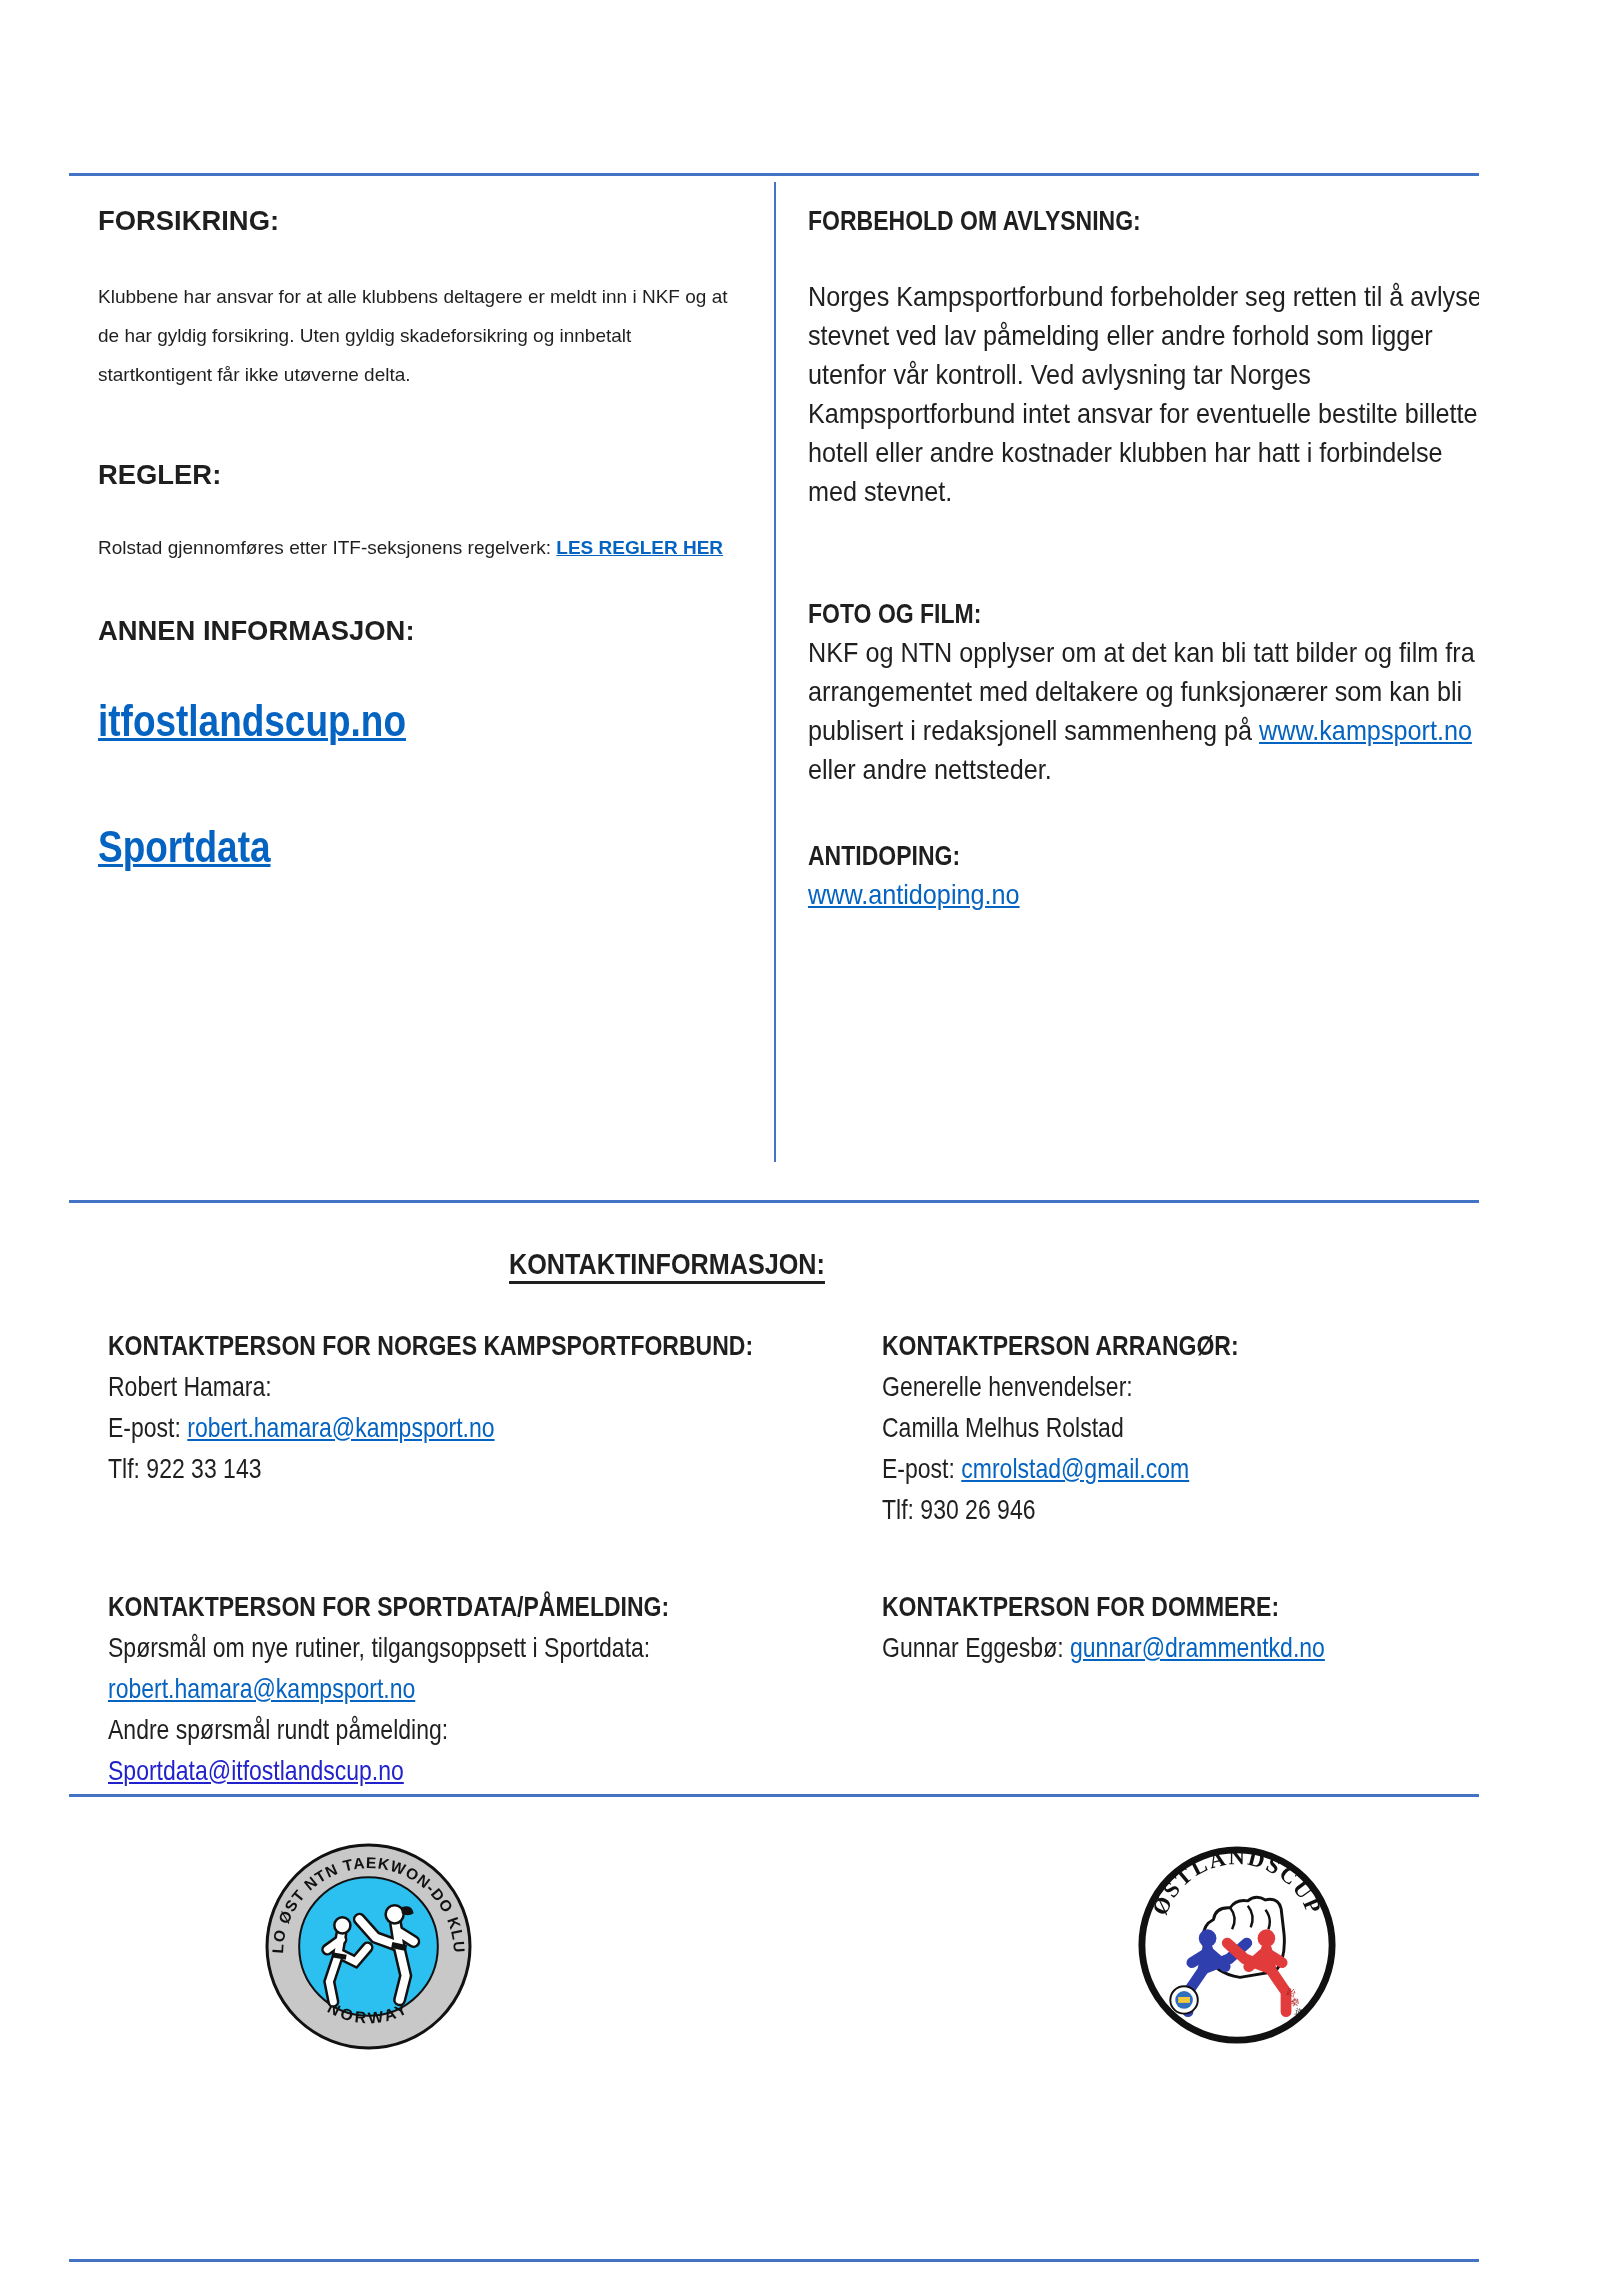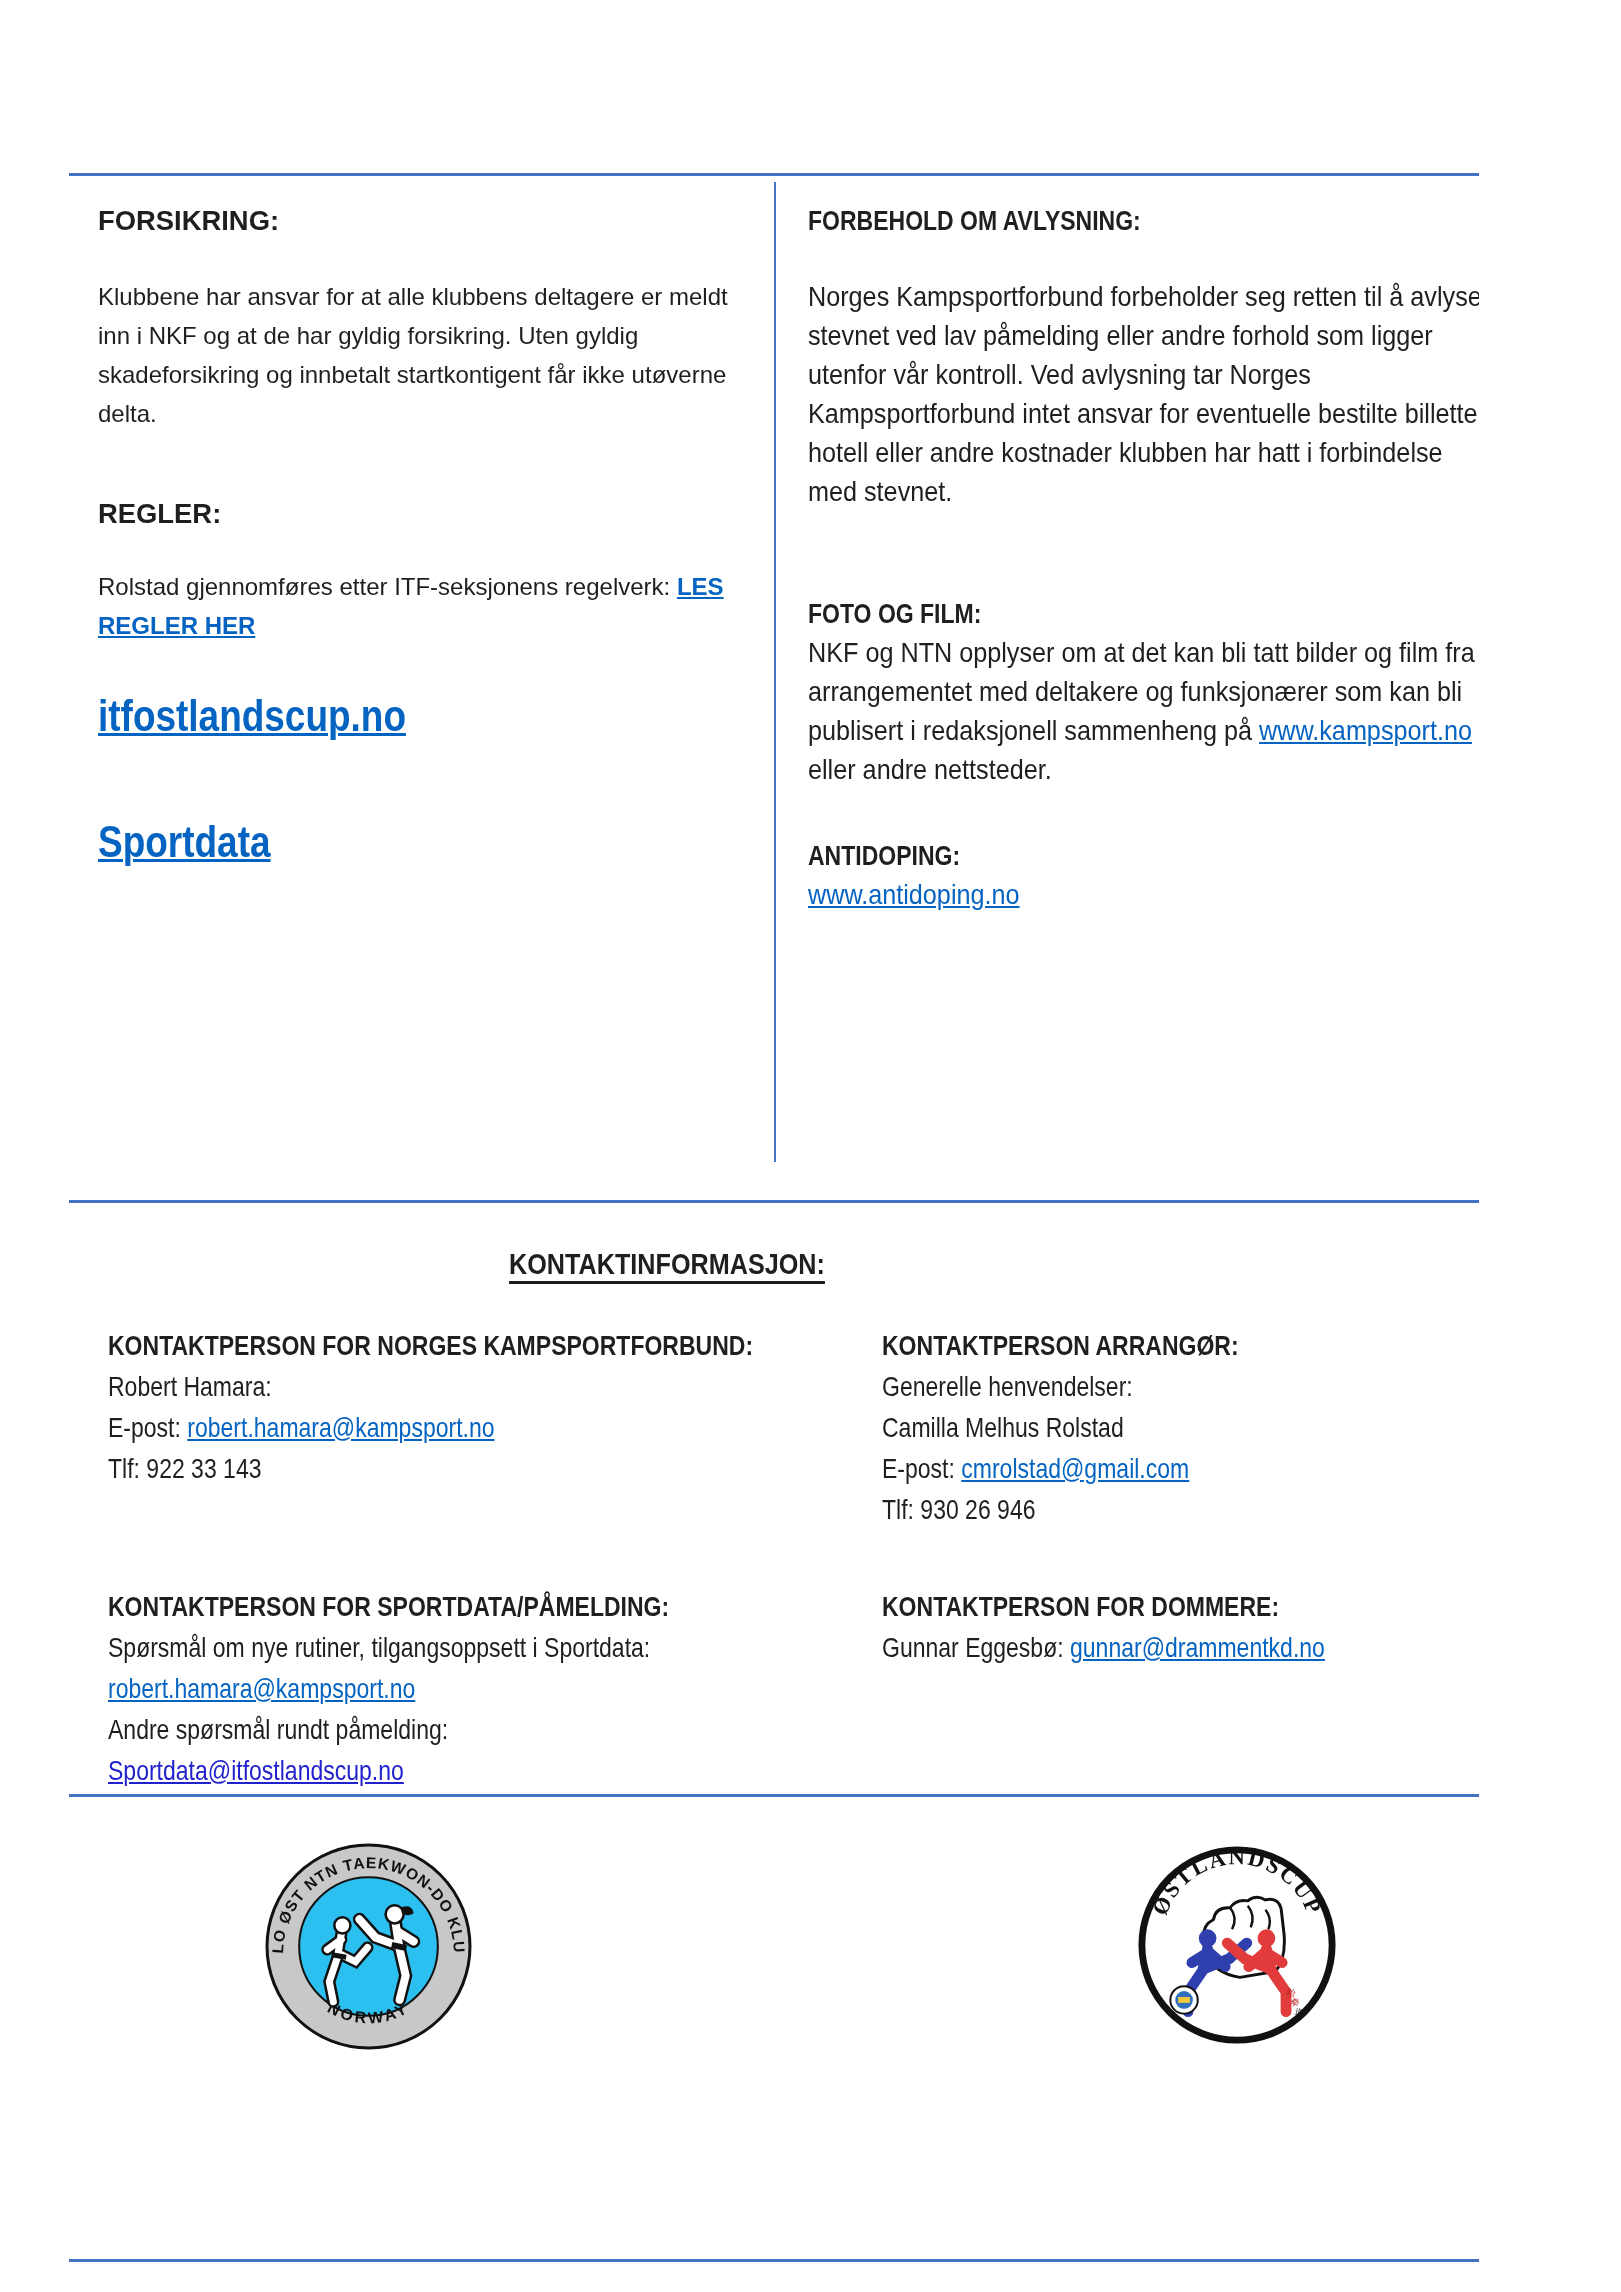--- a/index.html
+++ b/index.html
@@ -9,21 +9,21 @@
   
   .hr{position:absolute;left:69px;width:1483px;height:2.9px;background:#4472C4;}
   .hr-top{top:173px;}
   .hr-mid{top:1200px;}
   .hr-low{top:1794px;}
   .hr-bottom{top:2259px;}
   .vr{position:absolute;left:774px;top:182px;width:2px;height:980px;background:#4472C4;}
 
   
   .h{font-weight:bold;font-size:27.4px;line-height:39px;margin:0;}
-  p{margin:0;font-size:24px;line-height:39px;}
+  p{margin:0;font-size:19px;line-height:39px;}
   a{color:#0563C1;text-decoration:underline;cursor:pointer;}
   a.bold{font-weight:bold;}
   a.vlink{color:#2222CC;}
 
   
   .cn{transform:scaleX(0.84);transform-origin:0 0;}
   .cn9{transform:scaleX(0.9);transform-origin:0 0;}
 
   .col-left{position:absolute;left:98px;top:201px;width:647px;}
   .col-left .mt1{margin-top:37px;}
@@ -66,20 +66,21 @@
   <div class="hr hr-top"></div>
   <div class="vr"></div>
 
   <div class="col-left">
     <div class="h">FORSIKRING:</div>
     <p class="mt1">Klubbene har ansvar for at alle klubbens deltagere er meldt inn i NKF og at de har gyldig forsikring. Uten gyldig skadeforsikring og innbetalt startkontigent får ikke utøverne delta.</p>
 
     <div class="h mt2">REGLER:</div>
     <p class="mt3"><span>Rolstad gjennomføres etter ITF-seksjonens regelverk: </span><a class="bold">LES REGLER HER</a></p>
 
+    <div class="h mt4">ANNEN INFORMASJON:</div>
 
     <div class="biglink cn"><a>itfostlandscup.no</a></div>
     <div class="biglink second cn"><a>Sportdata</a></div>
   </div>
 
   <div class="col-right">
     <div class="h cn">FORBEHOLD OM AVLYSNING:</div>
     <p class="mt1 cn9">Norges Kampsportforbund forbeholder seg retten til å avlyse stevnet ved lav påmelding eller andre forhold som ligger utenfor vår kontroll. Ved avlysning tar Norges Kampsportforbund intet ansvar for eventuelle bestilte billetter, hotell eller andre kostnader klubben har hatt i forbindelse med stevnet.</p>
 
     <div class="h mth cn">FOTO OG FILM:</div>

